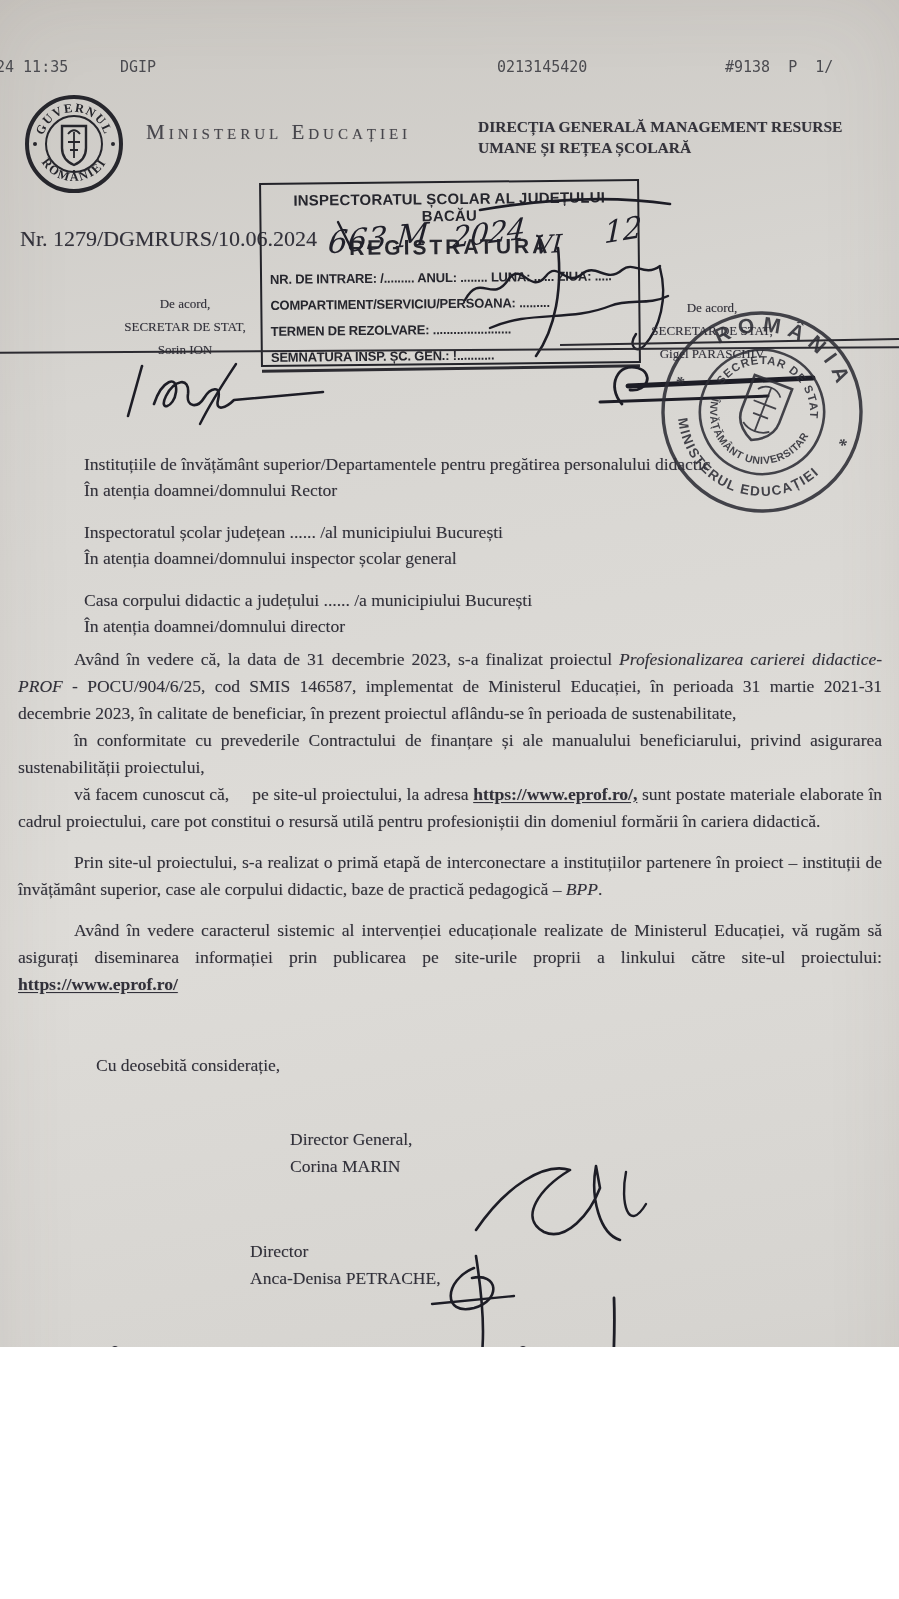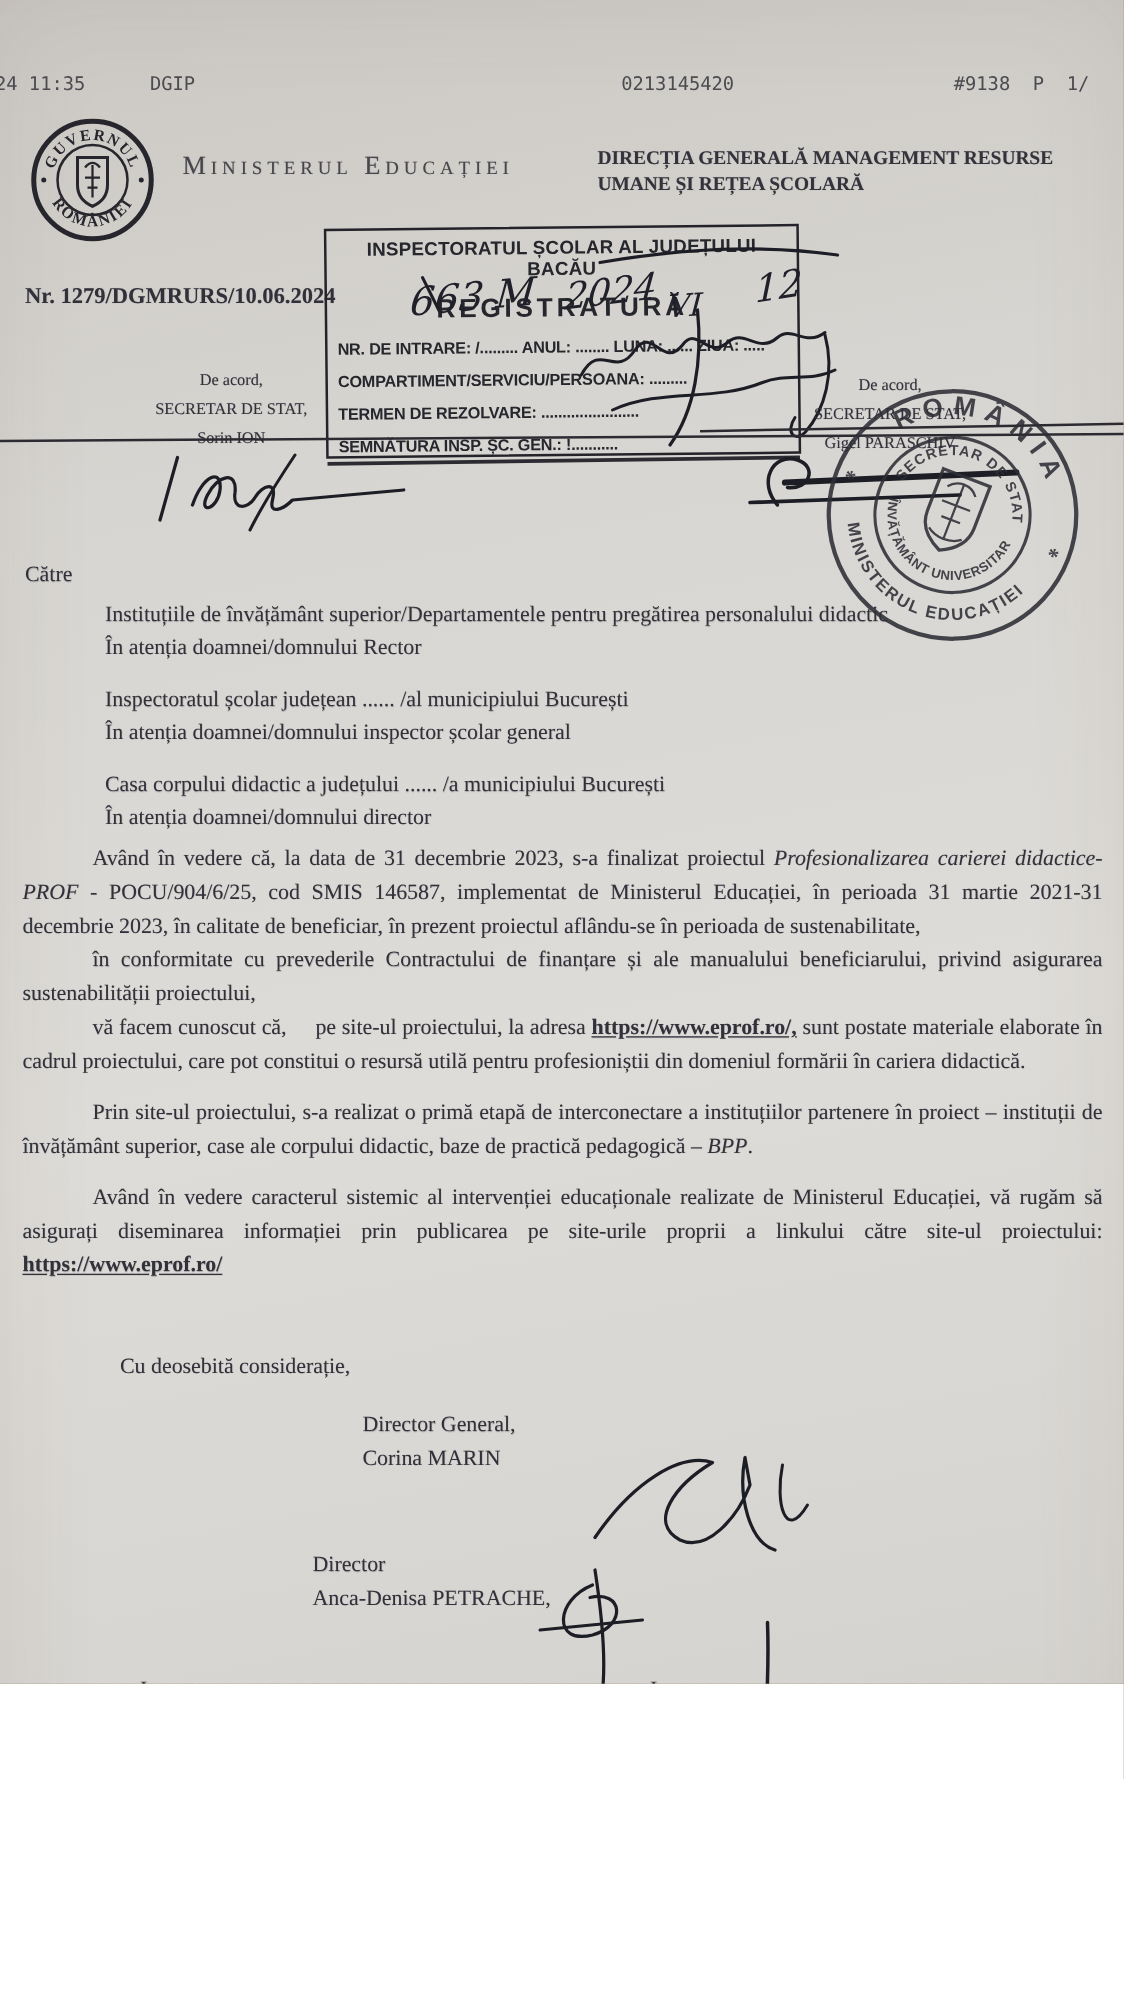--- a/index.html
+++ b/index.html
@@ -65,21 +65,21 @@
 <body>
 
 <div class="stage">
   <div class="wood"></div>
   <div class="paper"></div>
 
   <div class="fax mono">
     <span class="abs" style="left:-4px;">24 11:35</span>
     <span class="abs" style="left:120px;">DGIP</span>
     <span class="abs" style="left:497px;">0213145420</span>
-    <span class="abs" style="left:763px;">#9138&nbsp;&nbsp;P&nbsp;&nbsp;1/</span>
+    <span class="abs" style="left:725px;">#9138&nbsp;&nbsp;P&nbsp;&nbsp;1/</span>
   </div>
 
   <svg class="abs" style="left:22px;top:92px;" width="104" height="104" viewBox="0 0 104 104">
     <circle cx="52" cy="52" r="47" fill="none" stroke="#26262c" stroke-width="4"></circle>
     <circle cx="52" cy="52" r="28" fill="none" stroke="#26262c" stroke-width="2"></circle>
     <defs>
       <path id="sealTop" d="M 20,52 A 32,32 0 0 1 84,52"></path>
       <path id="sealBot" d="M 15,52 A 37,37 0 0 0 89,52"></path>
     </defs>
     <text font-family="Liberation Serif, serif" font-size="12.5" font-weight="700" fill="#26262c" letter-spacing="1.5">
@@ -94,21 +94,21 @@
     <path d="M46,42 c4,-5 8,-5 12,0 M46,50 h12 M48,58 h8 M52,40 v26" fill="none" stroke="#26262c" stroke-width="1.8"></path>
   </svg>
 
   <div class="abs ink serif ministry-title" style="left:146px;top:120px;">Ministerul Educației</div>
 
   <div class="abs ink serif directorate" style="left:478px;top:116px;">
     <div>DIRECȚIA GENERALĂ MANAGEMENT RESURSE</div>
     <div>UMANE ȘI REȚEA ȘCOLARĂ</div>
   </div>
 
-  <div class="abs ink serif" style="left:20px;top:226px;font-size:18px;font-weight:bold;">Nr. 1279/DGMRURS/10.06.2024</div>
+  <div class="abs ink serif" style="left:20px;top:226px;font-size:22px;">Nr. 1279/DGMRURS/10.06.2024</div>
 
   <div class="abs regbox">
     <div class="t1">INSPECTORATUL ȘCOLAR AL JUDEȚULUI BACĂU</div>
     <div class="t2">REGISTRATURĂ</div>
     <div class="fl">NR. DE INTRARE: /......... ANUL: ........ LUNA: ...... ZIUA: .....</div>
     <div class="fl">COMPARTIMENT/SERVICIU/PERSOANA: .........</div>
     <div class="fl">TERMEN DE REZOLVARE: .......................</div>
     <div class="fl">SEMNĂTURA INSP. ȘC. GEN.: !...........</div>
   </div>
   <div class="strike" style="left:262px;top:367px;width:378px;height:3px;transform:rotate(-0.8deg);"></div>
@@ -176,21 +176,20 @@
     </text>
     <text x="20" y="120" font-size="18" font-weight="700" fill="#2e2e36">*</text>
     <text x="194" y="120" font-size="18" font-weight="700" fill="#2e2e36">*</text>
     <g>
       <path d="M92,80 h40 v36 c0,13 -9,21 -20,26 c-11,-5 -20,-13 -20,-26 z" fill="none" stroke="#2e2e36" stroke-width="2.6"></path>
       <path d="M100,92 c6,-8 18,-8 24,0 M100,104 h24 M104,116 h16 M112,86 v46 M98,128 c8,6 20,6 28,0" fill="none" stroke="#2e2e36" stroke-width="1.8"></path>
     </g>
   </svg>
 
   <div class="abs ink flow">
-    <div class="salutation">Către</div>
 
     <div class="recipient-group first">
       <div>Instituțiile de învățământ superior/Departamentele pentru pregătirea personalului didactic</div>
       <div>În atenția doamnei/domnului Rector</div>
     </div>
     <div class="recipient-group">
       <div>Inspectoratul școlar județean ...... /al municipiului București</div>
       <div>În atenția doamnei/domnului inspector școlar general</div>
     </div>
     <div class="recipient-group">

